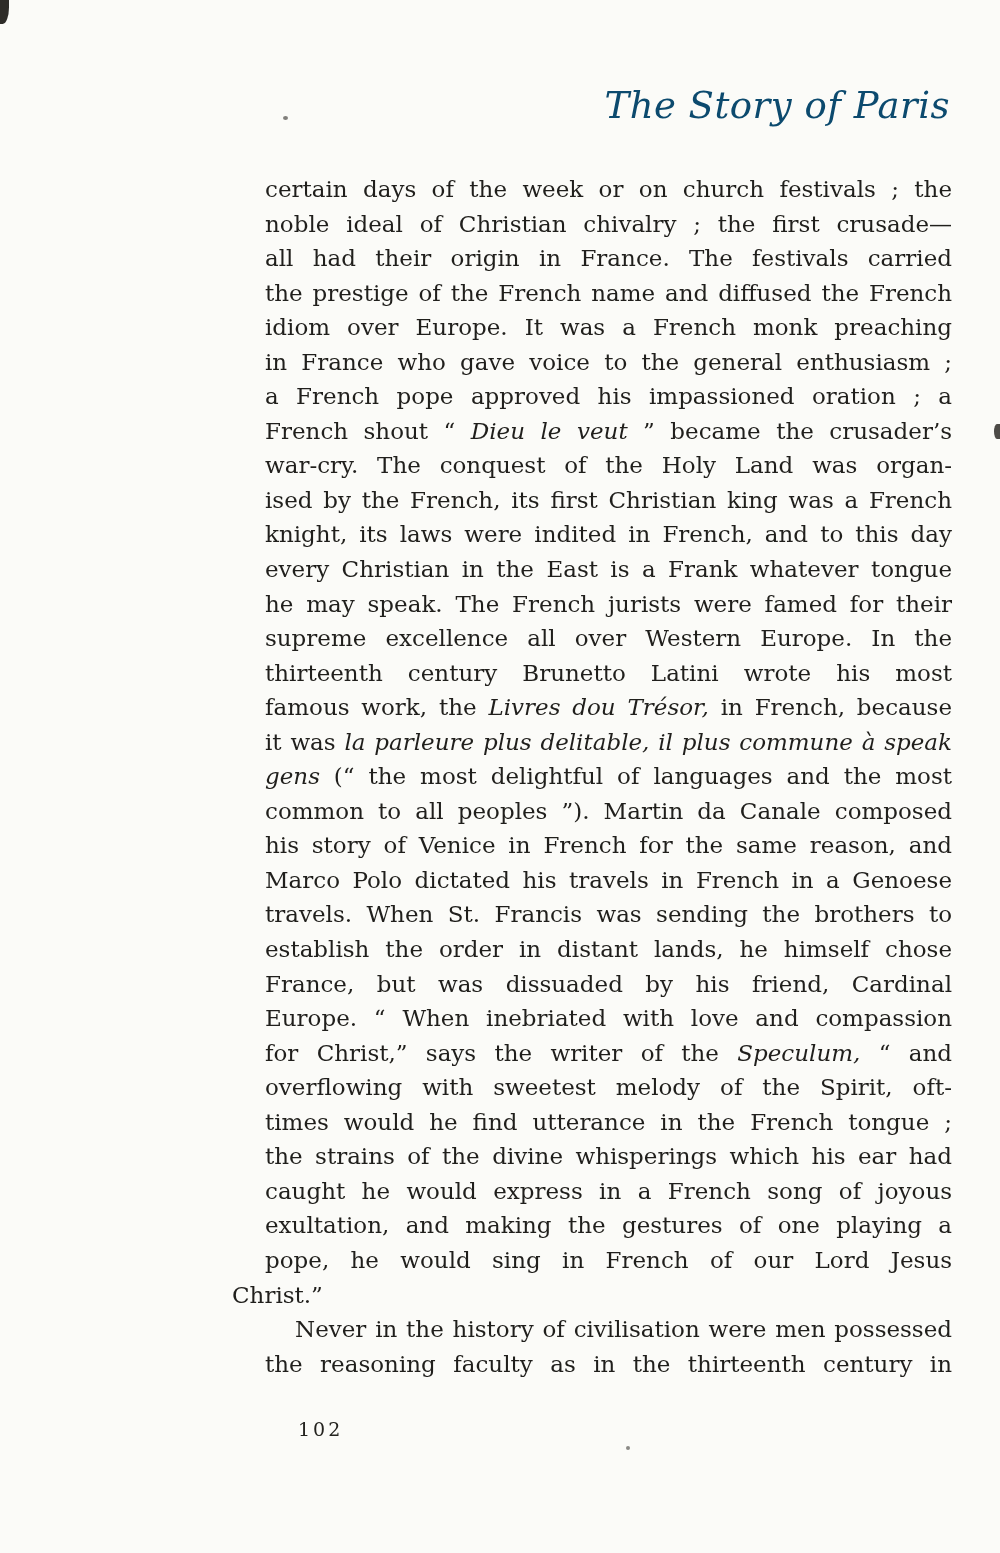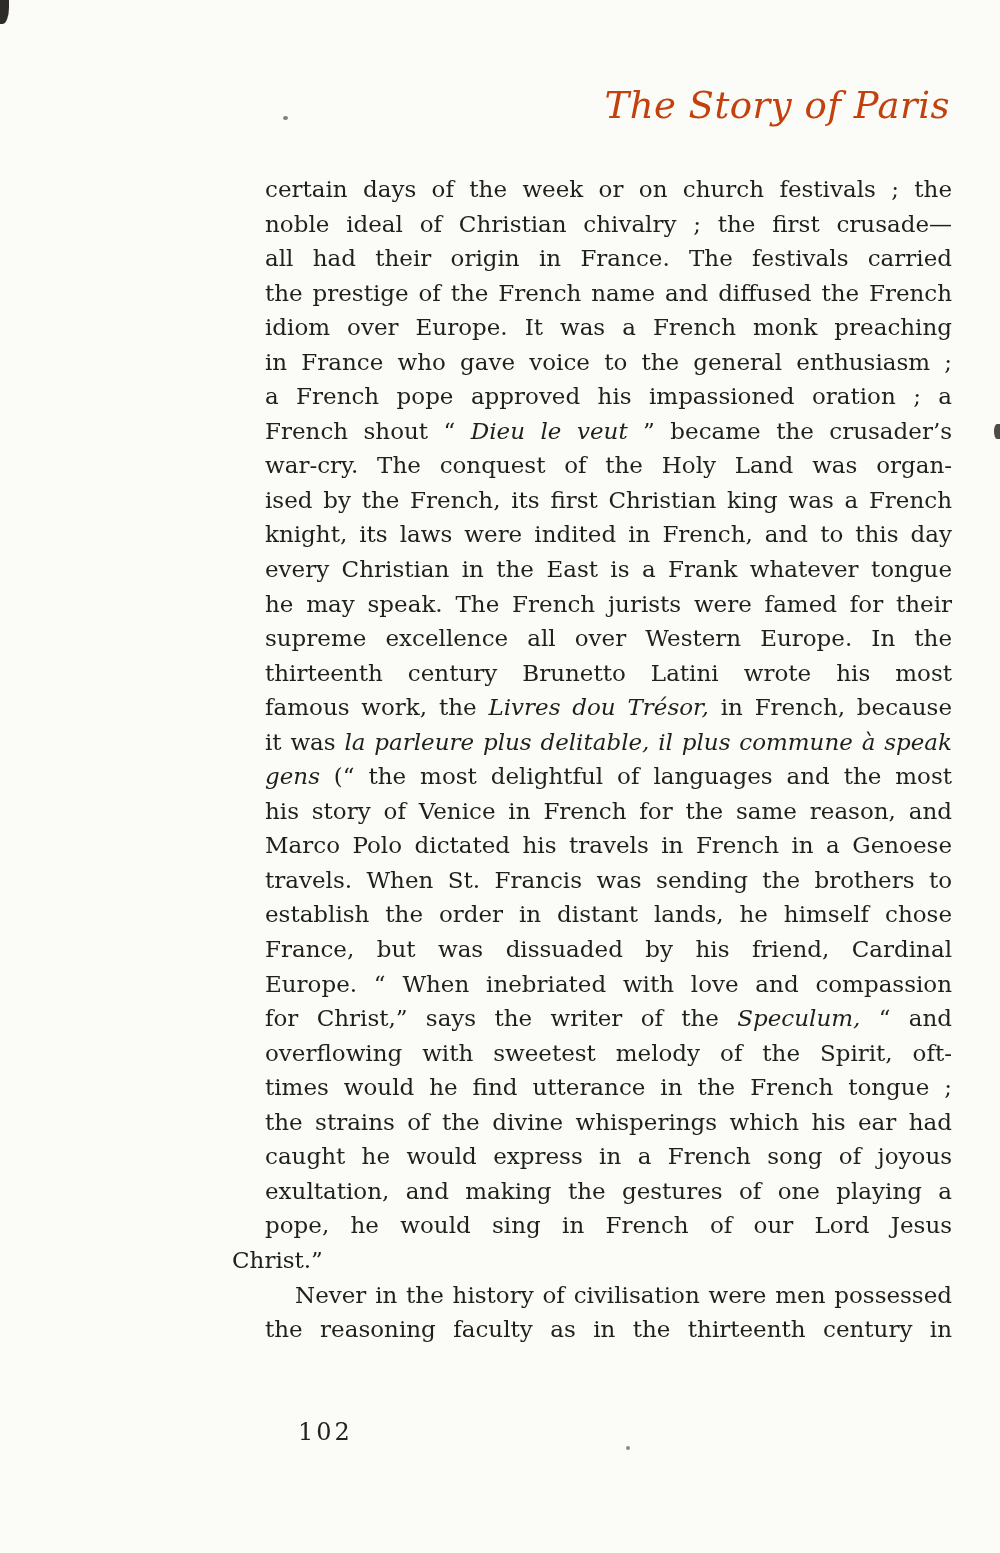--- a/index.html
+++ b/index.html
@@ -12,21 +12,21 @@
     color: #1c1b19;
     overflow: hidden;
   }
   .page-title {
     position: absolute;
     top: 84px;
     right: 50px;
     font-style: italic;
     font-size: 37px;
     letter-spacing: 0.5px;
-    color: #c2410c;
+    color: #0c4a6e;
     white-space: nowrap;
   }
   .body-text {
     position: absolute;
     left: 232px;
     top: 172px;
     width: 720px;
     font-size: 23px;
     color: #201f1c;
   }
@@ -40,21 +40,21 @@
     text-align: justify;
     text-align-last: justify;
     margin-left: 33px;
   }
   .line.ind span:first-child { padding-left: 30px; }
   .it { font-style: italic; }
   .page-number {
     position: absolute;
     left: 298px;
     top: 1418px;
-    font-size: 24px;
+    font-size: 19px;
     letter-spacing: 3px;
     color: #23221e;
   }
   
   .artifact { position: absolute; background: #2e2c28; }
   .art-corner { left: 0; top: 0; width: 9px; height: 24px; border-radius: 0 0 70% 0; }
   .art-edge { right: 0; top: 424px; width: 6px; height: 15px; border-radius: 50% 0 0 50%; opacity: .85; }
   .art-dot1 { left: 283px; top: 116px; width: 5px; height: 4px; border-radius: 50%; opacity: .6; }
   .art-dot2 { left: 626px; top: 1446px; width: 4px; height: 4px; border-radius: 50%; opacity: .55; }
 </style>
@@ -75,20 +75,21 @@
     <div class="line j"><span>war-cry. The conquest of the Holy Land was organ-</span></div>
     <div class="line j"><span>ised by the French, its first Christian king was a French</span></div>
     <div class="line j"><span>knight, its laws were indited in French, and to this day</span></div>
     <div class="line j"><span>every Christian in the East is a Frank whatever tongue</span></div>
     <div class="line j"><span>he may speak. The French jurists were famed for their</span></div>
     <div class="line j"><span>supreme excellence all over Western Europe. In the</span></div>
     <div class="line j"><span>thirteenth century Brunetto Latini wrote his most</span></div>
     <div class="line j"><span>famous work, the </span><span class="it">Livres dou Trésor,</span><span> in French, because</span></div>
     <div class="line j"><span>it was </span><span class="it">la parleure plus delitable, il plus commune à speak</span></div>
     <div class="line j"><span class="it">gens</span><span> (“ the most delightful of languages and the most</span></div>
+    <div class="line j"><span>common to all peoples ”). Martin da Canale composed</span></div>
     <div class="line j"><span>his story of Venice in French for the same reason, and</span></div>
     <div class="line j"><span>Marco Polo dictated his travels in French in a Genoese</span></div>
     <div class="line j"><span>travels. When St. Francis was sending the brothers to</span></div>
     <div class="line j"><span>establish the order in distant lands, he himself chose</span></div>
     <div class="line j"><span>France, but was dissuaded by his friend, Cardinal</span></div>
     <div class="line j"><span>Europe. “ When inebriated with love and compassion</span></div>
     <div class="line j"><span>for Christ,” says the writer of the </span><span class="it">Speculum,</span><span> “ and</span></div>
     <div class="line j"><span>overflowing with sweetest melody of the Spirit, oft-</span></div>
     <div class="line j"><span>times would he find utterance in the French tongue ;</span></div>
     <div class="line j"><span>the strains of the divine whisperings which his ear had</span></div>

